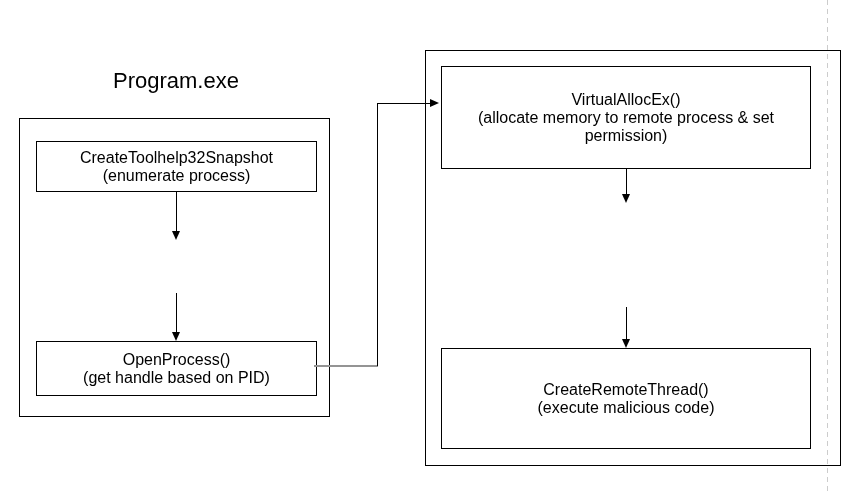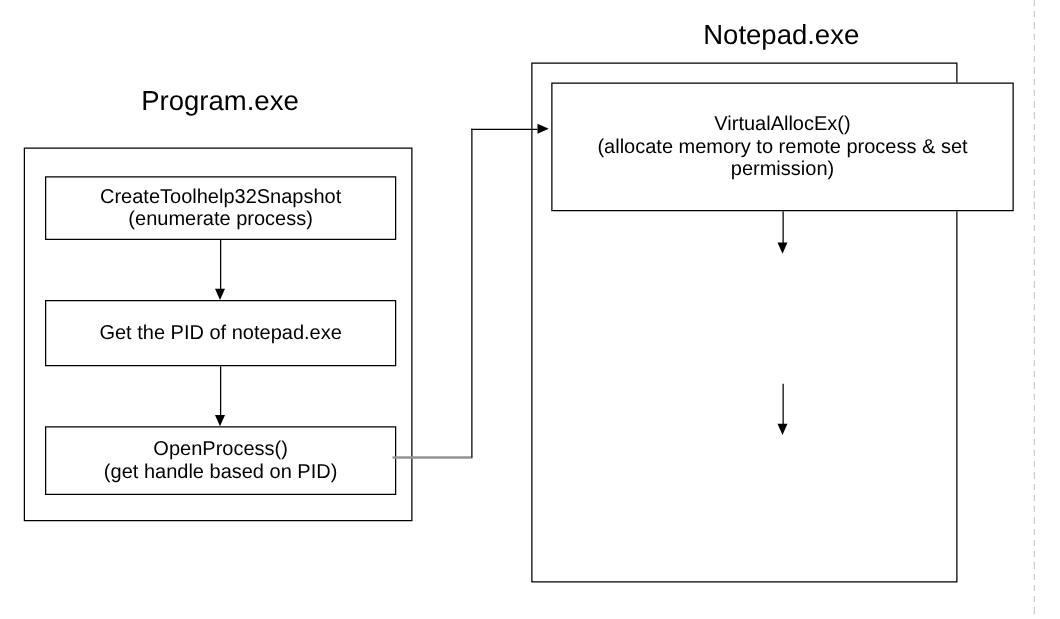--- a/index.html
+++ b/index.html
@@ -10,21 +10,21 @@
   .group-title{
     position:absolute;text-align:center;font-size:22px;line-height:28px;color:#000;
     white-space:nowrap;
   }
   .title-program{left:19px;top:67px;width:314px;}
   .title-notepad{left:425px;top:14px;width:400px;}
   .outer-box{
     position:absolute;border:1.5px solid #000;background:transparent;box-sizing:border-box;
   }
   .outer-program{left:19px;top:118px;width:311px;height:299px;}
-  .outer-notepad{left:425px;top:50px;width:341px;height:416px;}
+  .outer-notepad{left:425px;top:50px;width:416px;height:416px;}
   .node{
     position:absolute;border:1px solid #000;background:#ffffff;box-sizing:border-box;
     display:flex;align-items:center;justify-content:center;
   }
   .node-label{
     font-size:16px;line-height:18px;text-align:center;white-space:pre-line;color:#000;
   }
   
   .node-snapshot{left:16px;top:22px;width:281px;height:51px;}
   .node-pid{left:16px;top:121px;width:281px;height:53px;}
@@ -72,55 +72,55 @@
     <div class="node node-snapshot">
       <span class="node-label">CreateToolhelp32Snapshot
 (enumerate process)</span>
     </div>
 
     <div class="varrow arrow-a">
       <div class="varrow-line"></div>
       <div class="varrow-head"></div>
     </div>
 
-    <div class="node node-pid">
-      <span class="node-label">Get the PID of notepad.exe</span>
-    </div>
 
     <div class="varrow arrow-b">
       <div class="varrow-line"></div>
       <div class="varrow-head"></div>
     </div>
 
     <div class="node node-openprocess">
       <span class="node-label">OpenProcess()
 (get handle based on PID)</span>
     </div>
   </div>
 
-  <div class="group-title title-notepad">Notepad.exe</div>
 
   <div class="outer-box outer-notepad">
     <div class="node node-valloc">
       <span class="node-label">VirtualAllocEx()
 (allocate memory to remote process &amp; set
 permission)</span>
     </div>
 
     <div class="varrow arrow-c">
       <div class="varrow-line"></div>
       <div class="varrow-head"></div>
     </div>
 
 
     <div class="varrow arrow-d">
       <div class="varrow-line"></div>
       <div class="varrow-head"></div>
     </div>
 
+    <div class="node node-crt">
+      <span class="node-label">CreateRemoteThread()
+(execute malicious code)</span>
+    </div>
   </div>
 
   <div>
     <div class="conn-seg conn-stub-gray"></div>
     <div class="conn-seg conn-vertical"></div>
     <div class="conn-seg conn-horizontal"></div>
     <div class="conn-head"></div>
   </div>
 
   <div class="page-guide"></div>

